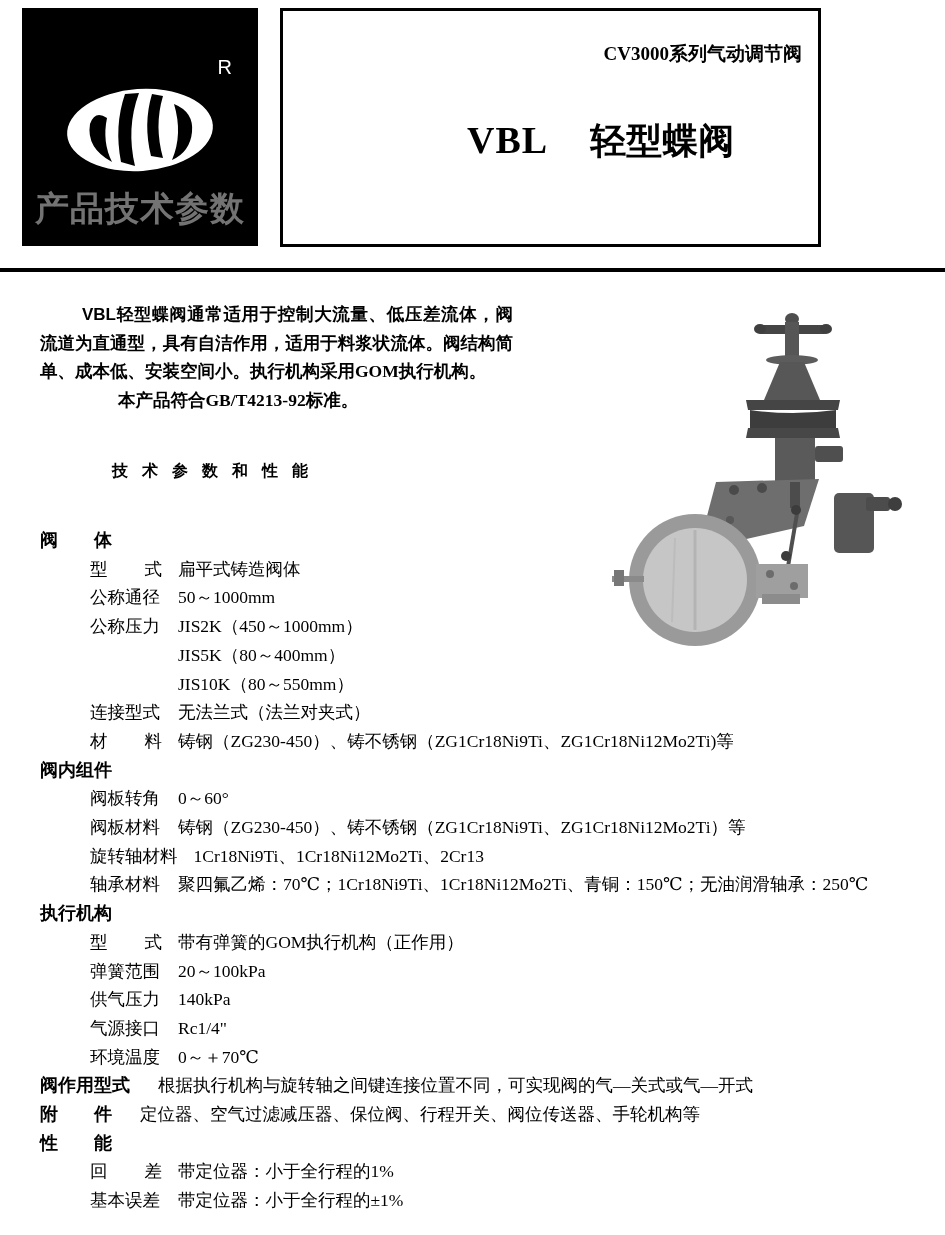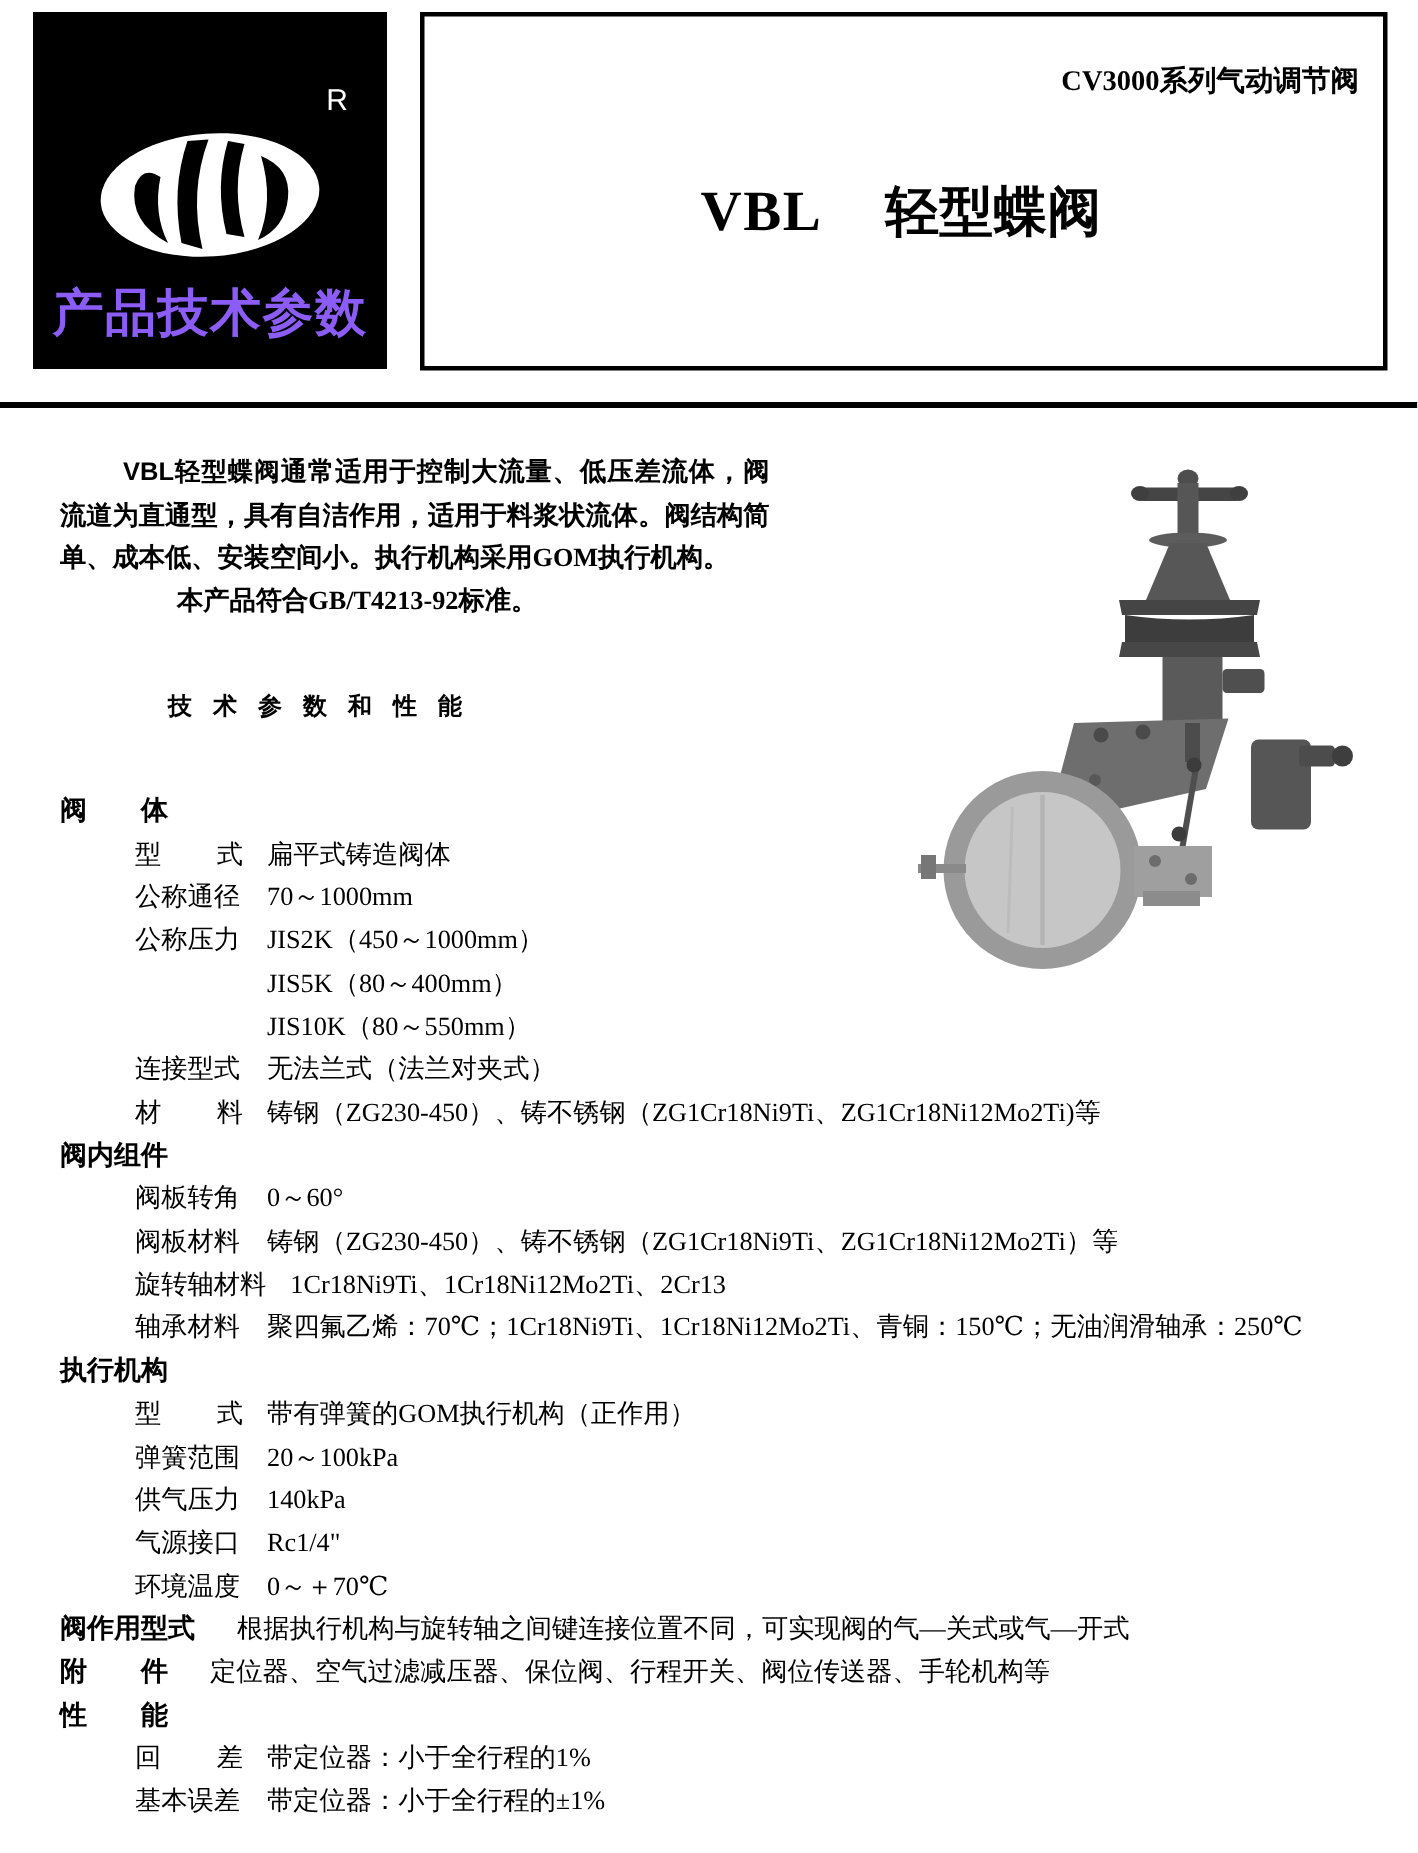--- a/index.html
+++ b/index.html
@@ -10,26 +10,26 @@
   
   .logo-box{
     position:absolute;left:22px;top:8px;width:236px;height:238px;background:#000;
   }
   .logo-box svg{position:absolute;left:0;top:0;}
   .rmark{
     position:absolute;right:26px;top:48px;color:#fff;
     font-family:"Liberation Sans","DejaVu Sans",sans-serif;font-size:20px;font-weight:400;
   }
   .logo-caption{
-    position:absolute;left:0;right:0;bottom:14px;text-align:center;color:#8b5cf6;
+    position:absolute;left:0;right:0;bottom:14px;text-align:center;color:#737373;
     font-family:"Liberation Sans","DejaVu Sans",sans-serif;font-weight:bold;font-size:34px;
     letter-spacing:1px;white-space:nowrap;
   }
   .title-box{
-    position:absolute;left:280px;top:8px;width:645px;height:239px;
+    position:absolute;left:280px;top:8px;width:541px;height:239px;
     border:3px solid #000;box-sizing:border-box;background:#fff;
   }
   .series{
     position:absolute;top:30px;right:16px;font-weight:bold;font-size:19px;
     font-family:"Liberation Serif","DejaVu Serif",serif;
   }
   .ptitle{position:absolute;left:184px;top:106px;white-space:nowrap;}
   .pcode{
     font-family:Liberation Serif, serif;font-weight:bold;font-size:38px;
     letter-spacing:1px;vertical-align:baseline;
@@ -151,21 +151,21 @@
 
   </div>
 
   <div class="row item">
     <span class="label spread">型式</span>
     <span class="value">扁平式铸造阀体</span>
   </div>
 
   <div class="row item">
     <span class="label">公称通径</span>
-    <span class="value">70～1000mm</span>
+    <span class="value">50～1000mm</span>
   </div>
 
   <div class="row item">
     <span class="label">公称压力</span>
     <span class="value">JIS2K（450～1000mm）</span>
   </div>
 
   <div class="row cont">
 
     <span class="value">JIS5K（80～400mm）</span>

